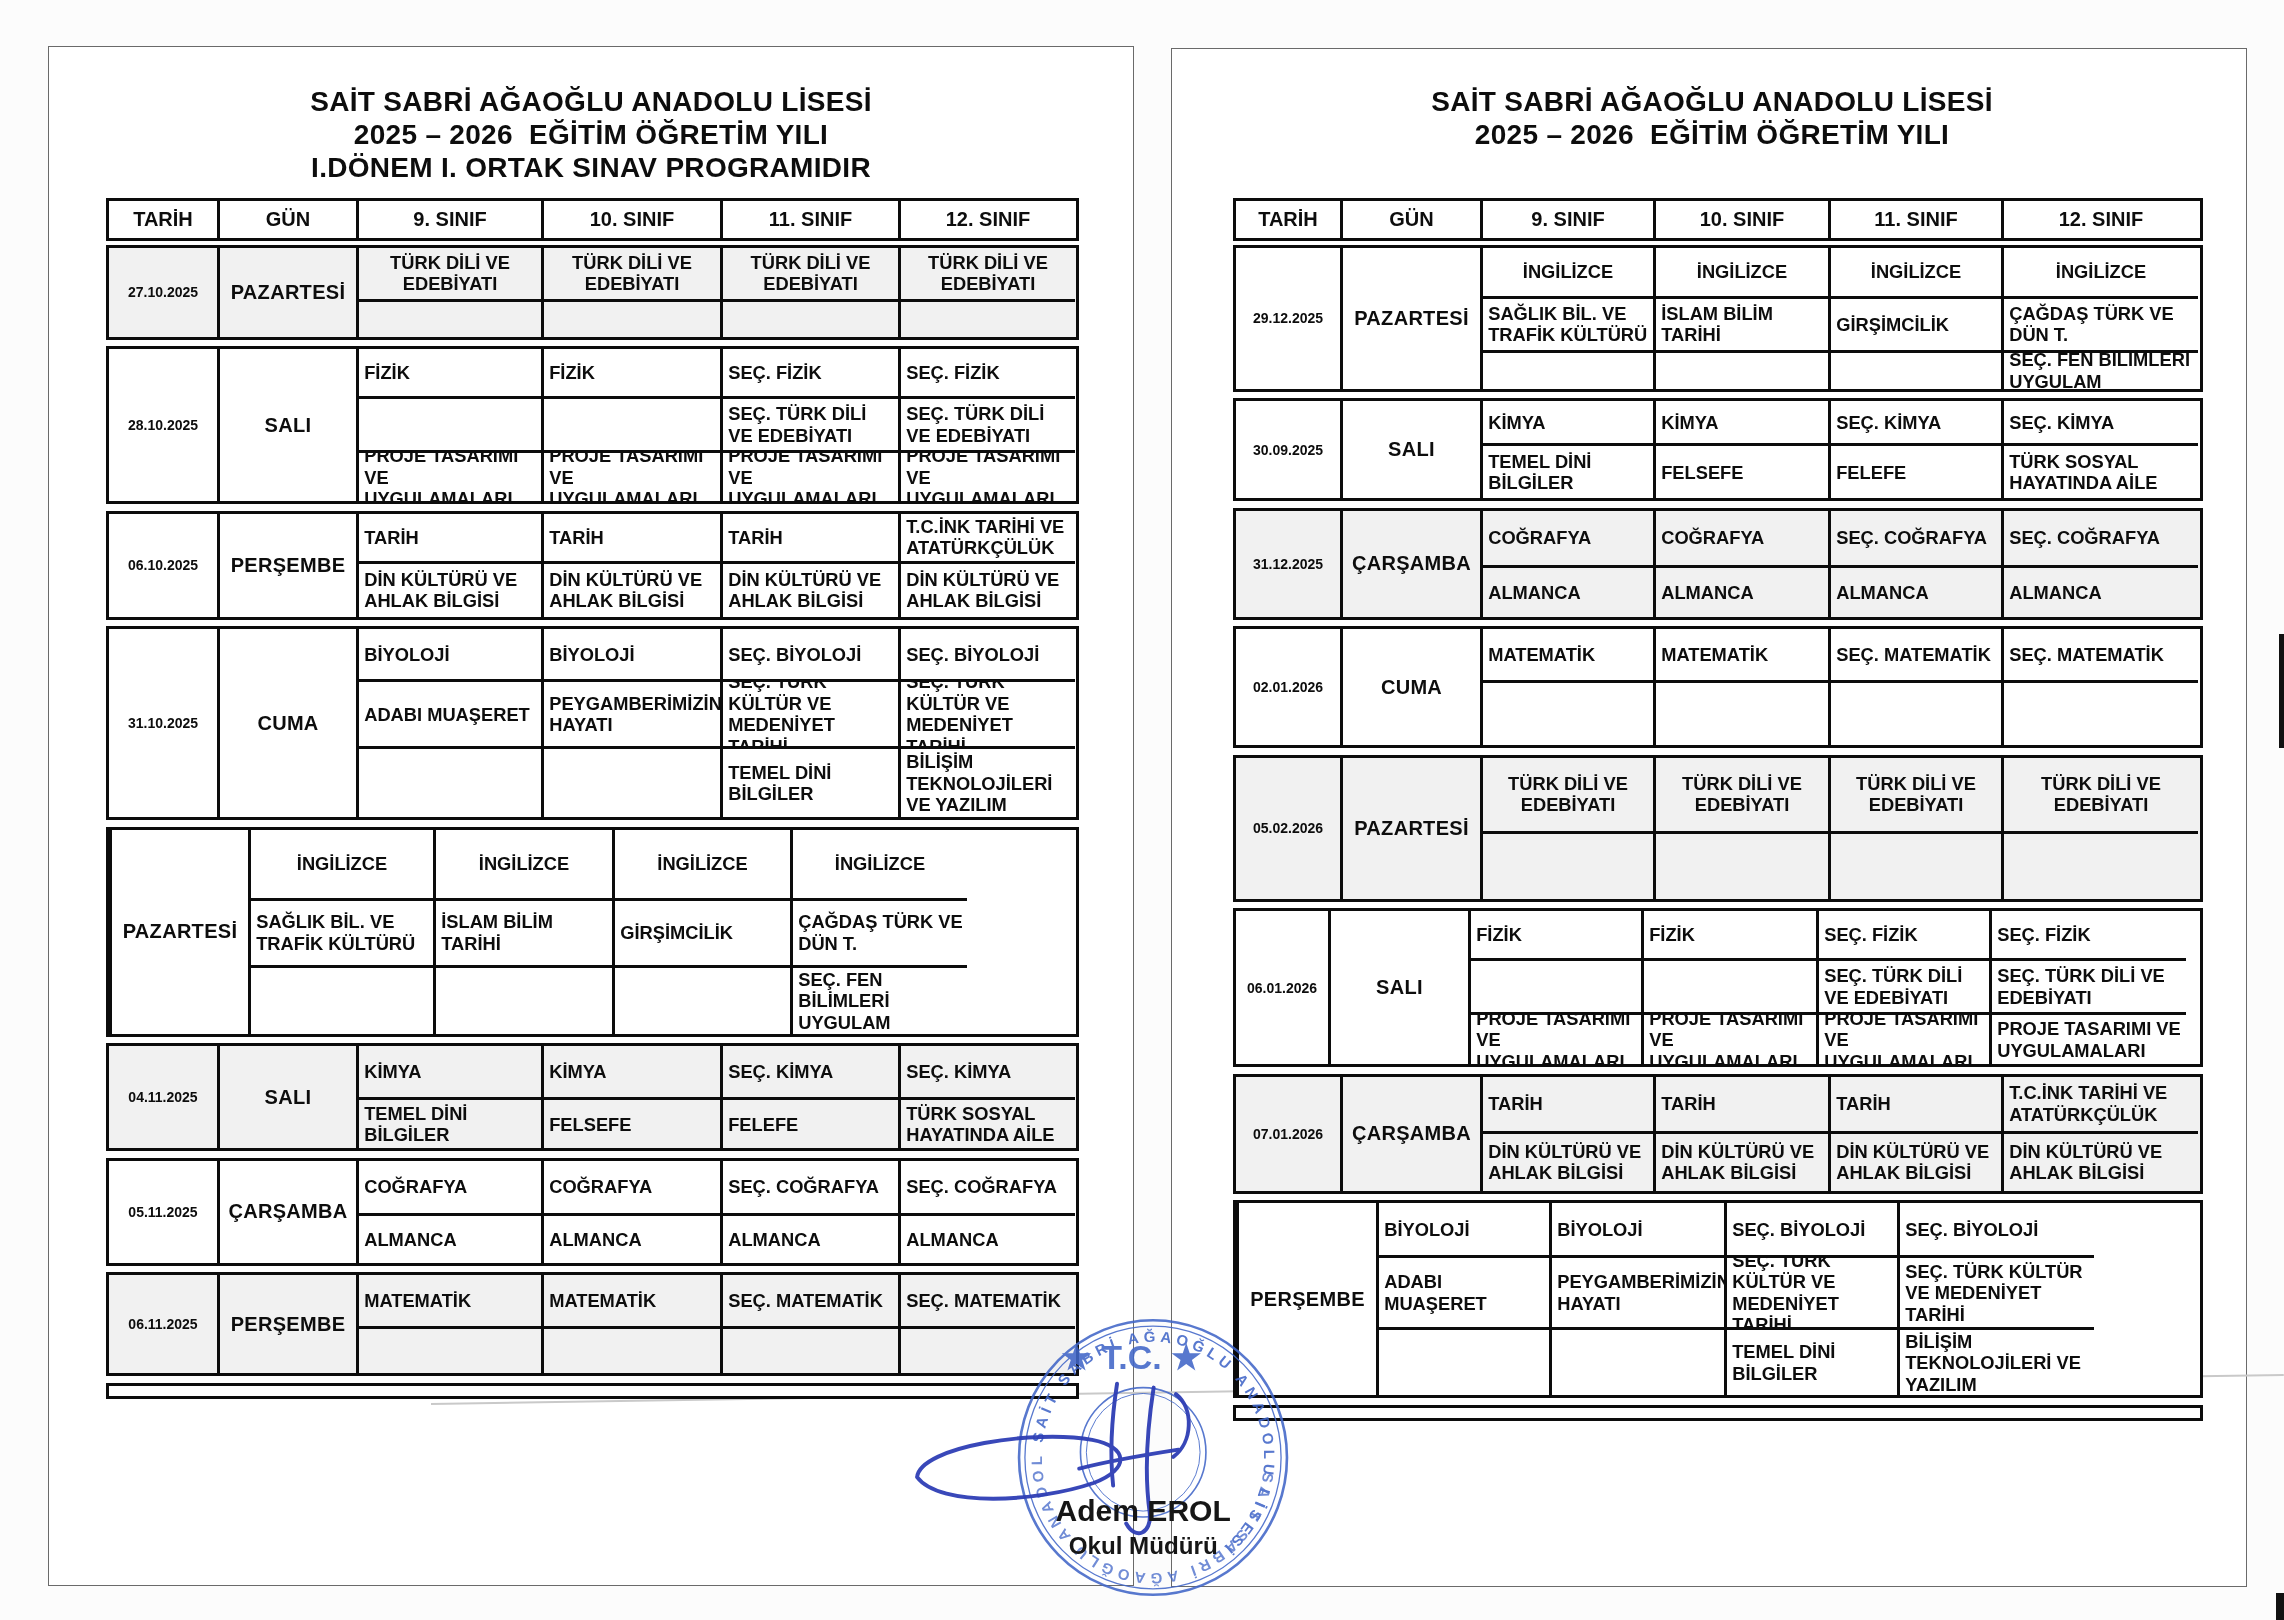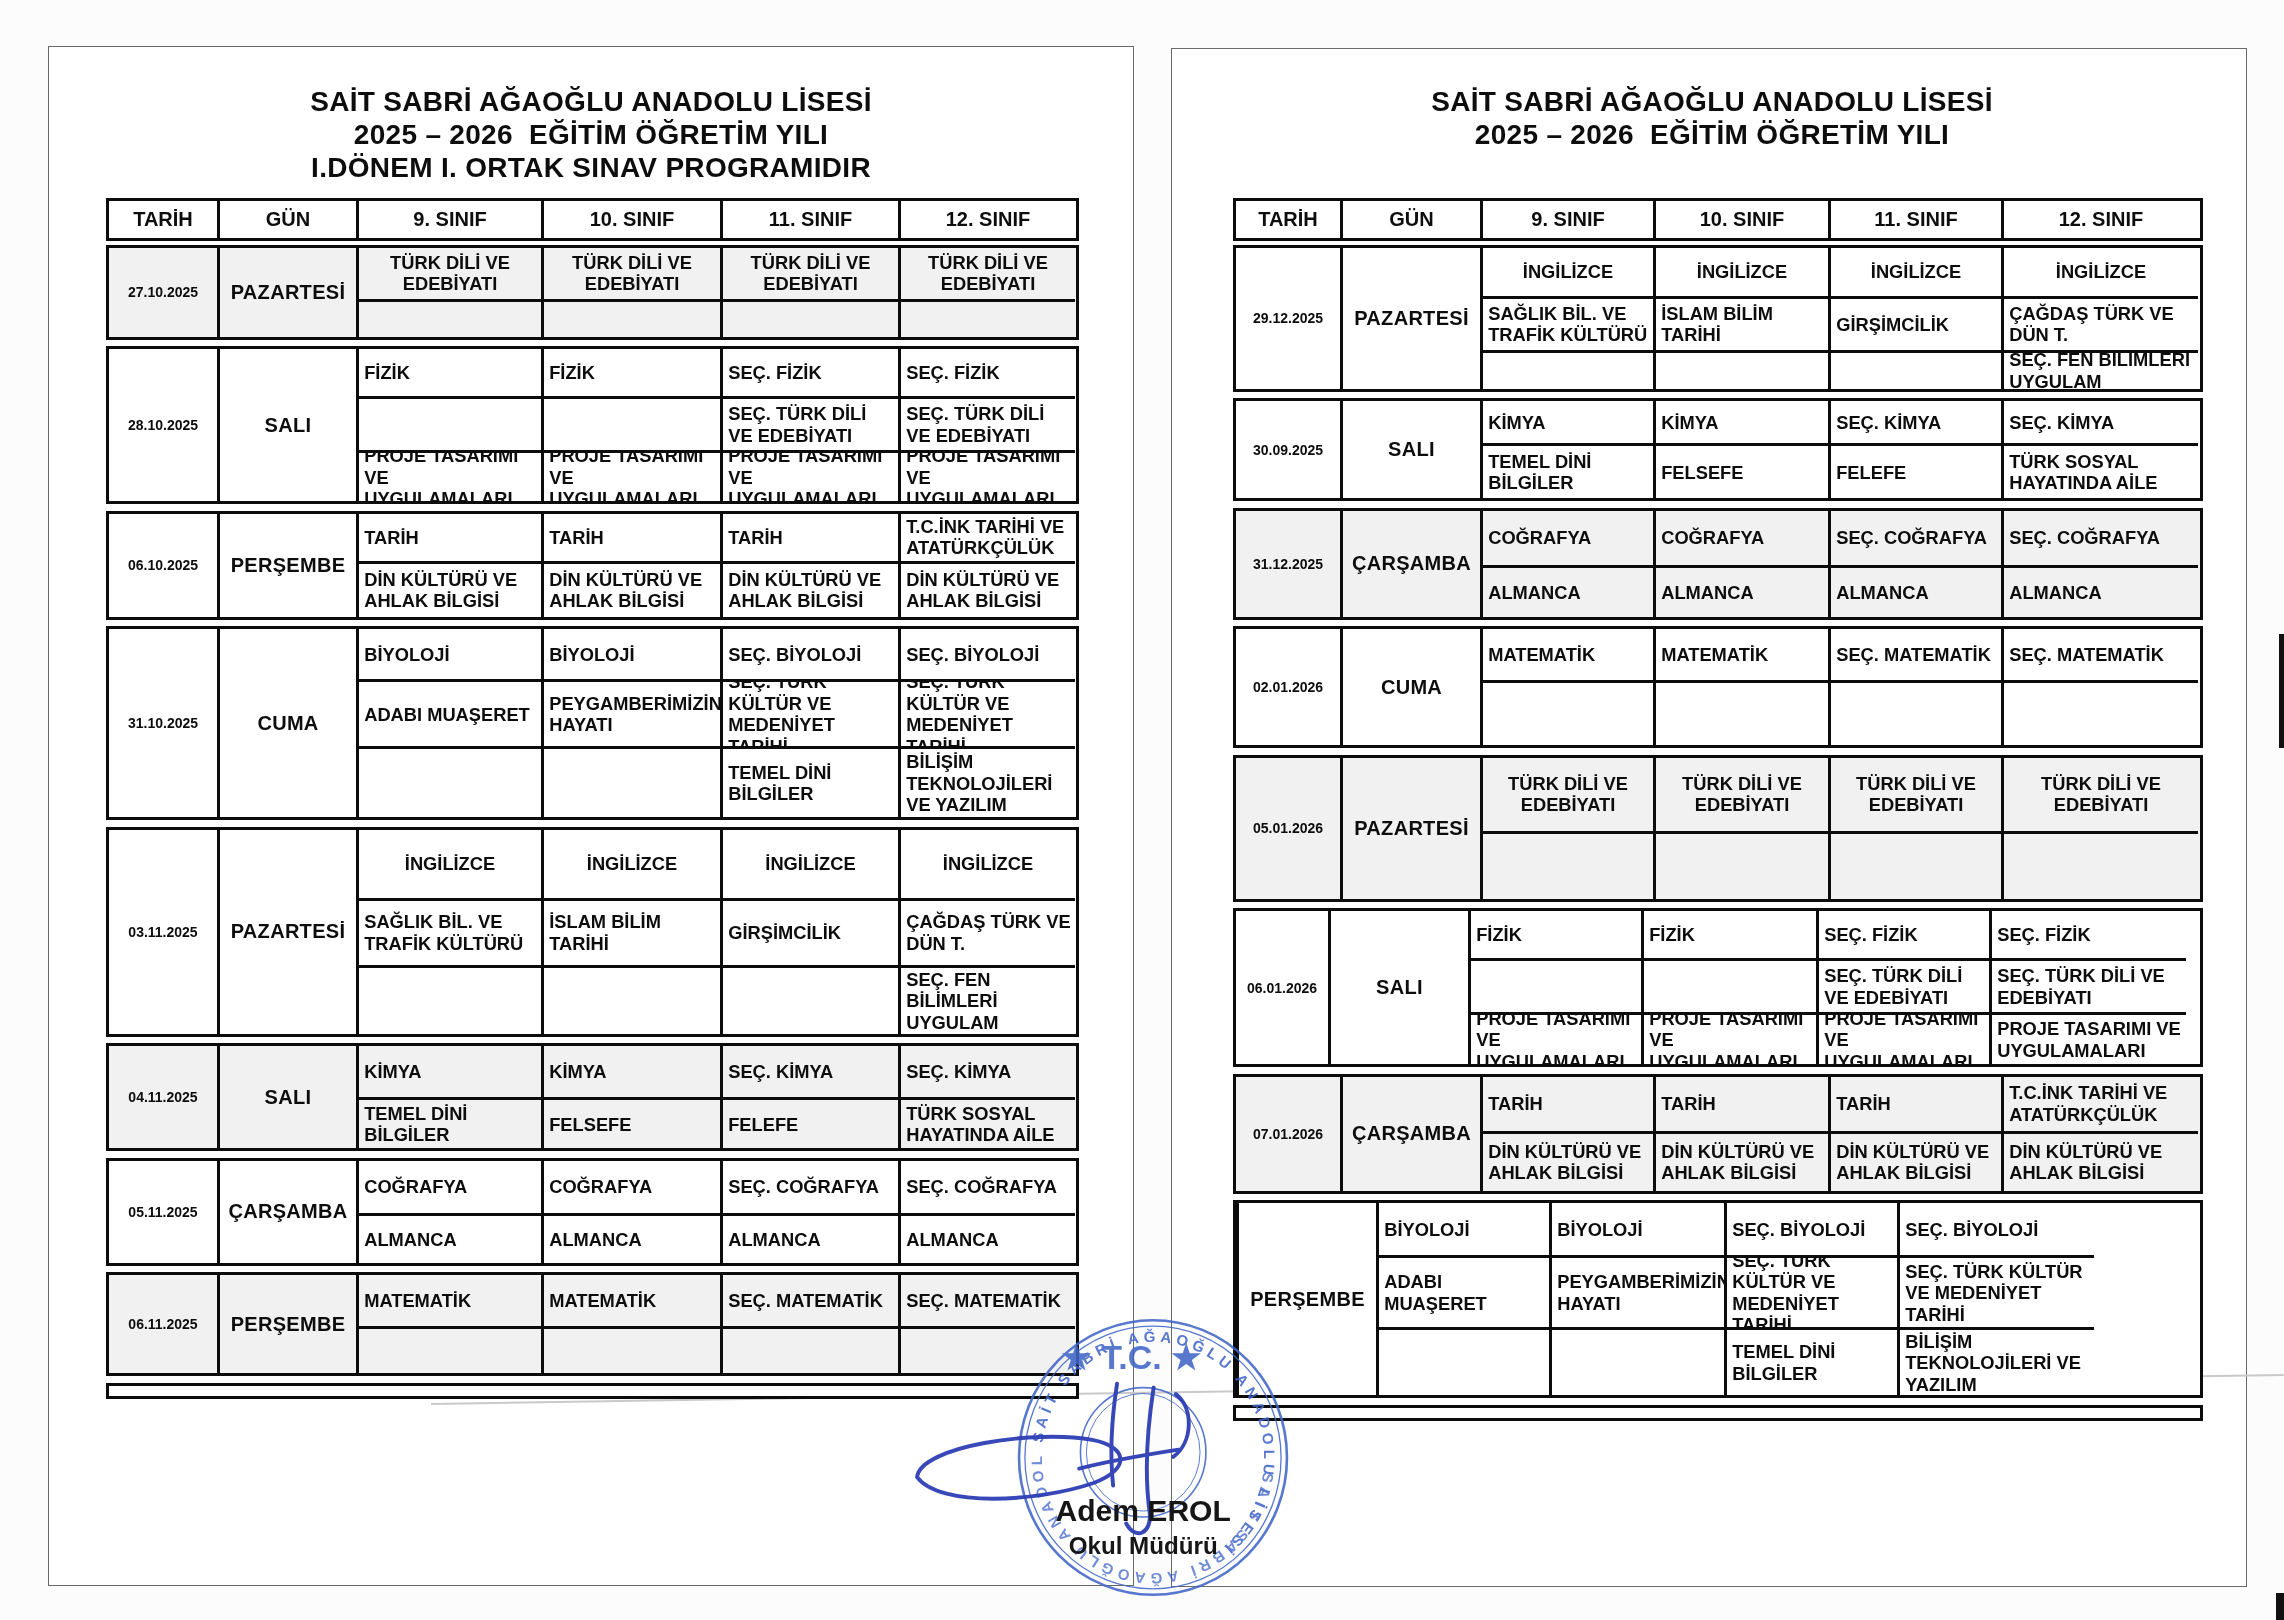--- a/index.html
+++ b/index.html
@@ -137,21 +137,20 @@
           </div>
           <div class="srow" style="height: 71px;">
             <div class="scell bl" style="width: 185px;"></div>
             <div class="scell bl" style="width: 179px;"></div>
             <div class="scell bl" style="width: 178px;">TEMEL DİNİ BİLGİLER</div>
             <div class="scell bl" style="width: 177px;">BİLİŞİM TEKNOLOJİLERİ VE YAZILIM</div>
           </div>
         </div>
       </div>
       <div class="block">
-        <div class="datec" style="width: 108px;">03.11.2025</div>
         <div class="dayc bl" style="width: 139px;">PAZARTESİ</div>
         <div class="rowsc">
           <div class="srow cent" style="height: 68px;">
             <div class="scell bl" style="width: 185px;">İNGİLİZCE</div>
             <div class="scell bl" style="width: 179px;">İNGİLİZCE</div>
             <div class="scell bl" style="width: 178px;">İNGİLİZCE</div>
             <div class="scell bl" style="width: 177px;">İNGİLİZCE</div>
           </div>
           <div class="srow" style="height: 67px;">
             <div class="scell bl" style="width: 185px;">SAĞLIK BİL. VE TRAFİK KÜLTÜRÜ</div>
@@ -308,21 +307,21 @@
           </div>
           <div class="srow" style="height: 65px;">
             <div class="scell bl" style="width: 173px;"></div>
             <div class="scell bl" style="width: 175px;"></div>
             <div class="scell bl" style="width: 173px;"></div>
             <div class="scell bl" style="width: 197px;"></div>
           </div>
         </div>
       </div>
       <div class="block tint">
-        <div class="datec" style="width: 104px;">05.01.2026</div>
+        <div class="datec" style="width: 104px;">05.02.2026</div>
         <div class="dayc bl" style="width: 140px;">PAZARTESİ</div>
         <div class="rowsc">
           <div class="srow cent" style="height: 73px;">
             <div class="scell bl" style="width: 173px;">TÜRK DİLİ VE EDEBİYATI</div>
             <div class="scell bl" style="width: 175px;">TÜRK DİLİ VE EDEBİYATI</div>
             <div class="scell bl" style="width: 173px;">TÜRK DİLİ VE EDEBİYATI</div>
             <div class="scell bl" style="width: 197px;">TÜRK DİLİ VE EDEBİYATI</div>
           </div>
           <div class="srow" style="height: 68px;">
             <div class="scell bl" style="width: 173px;"></div>

